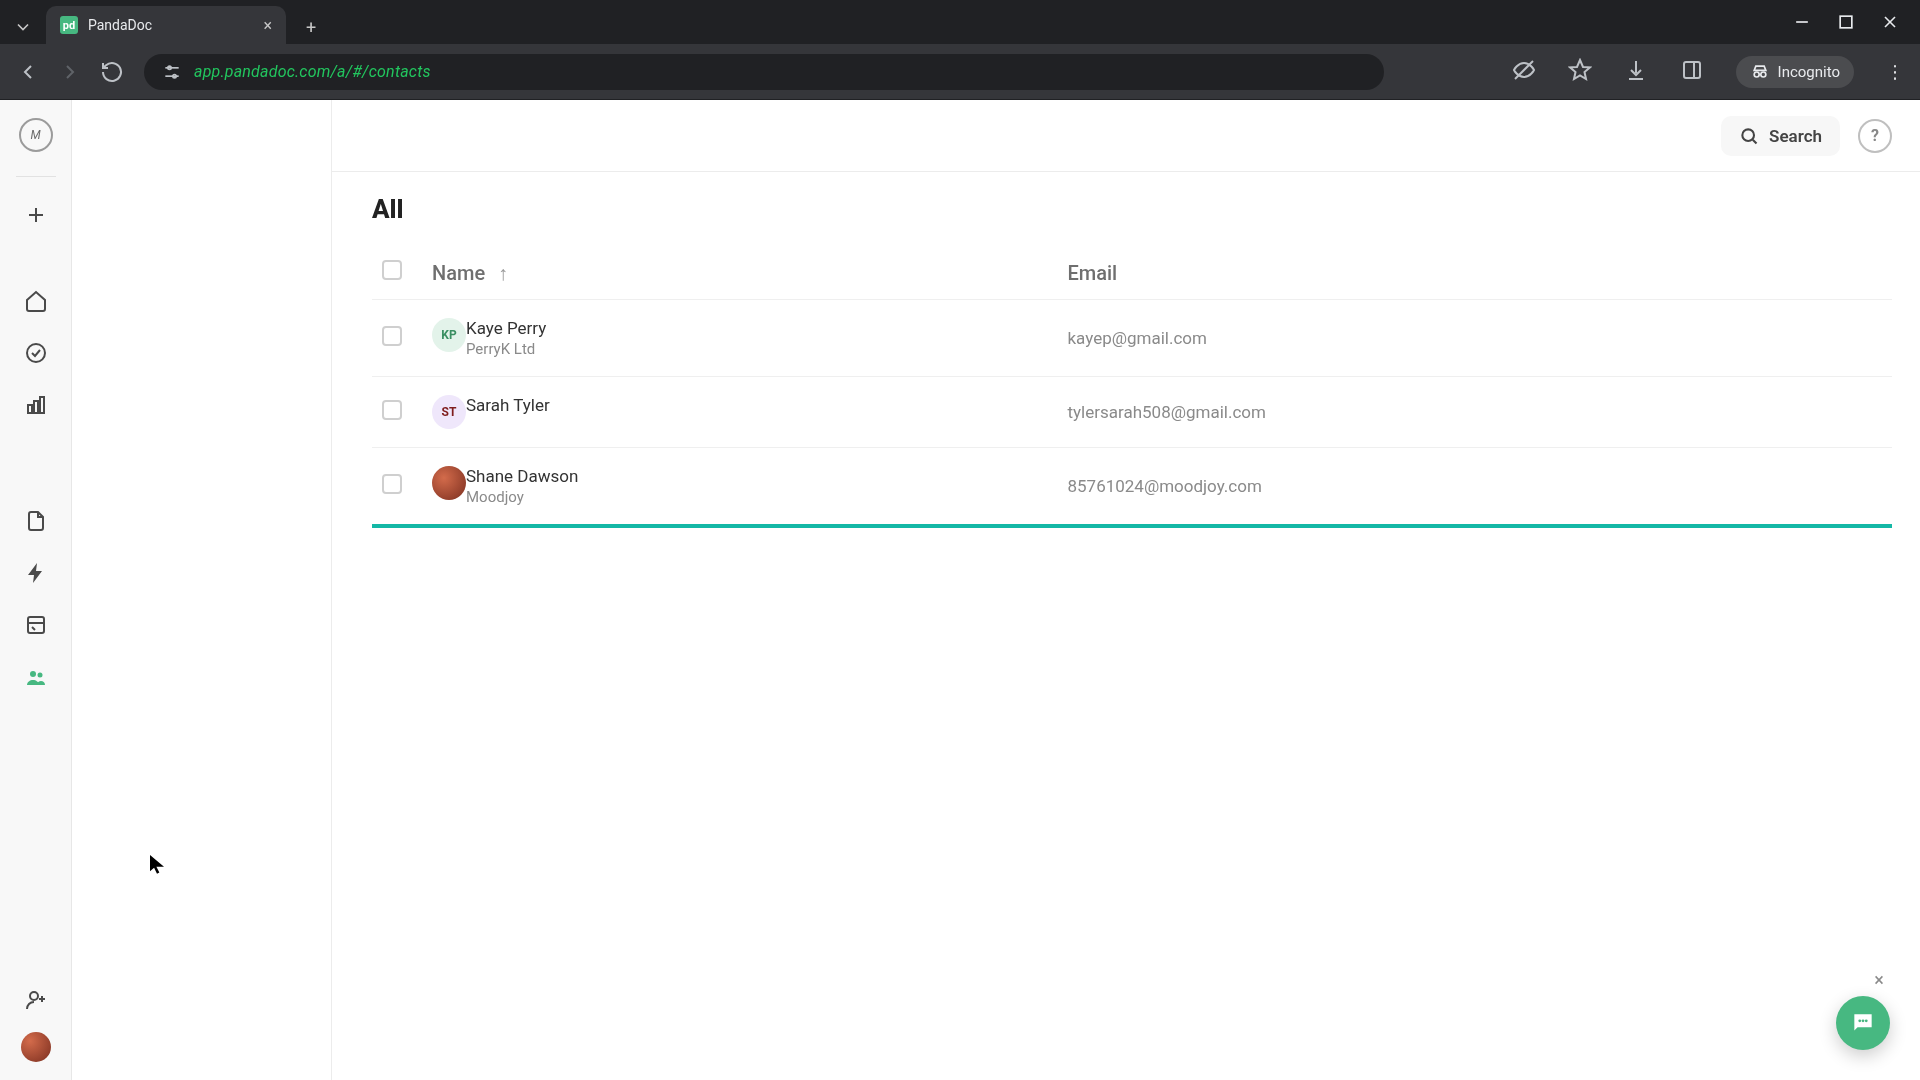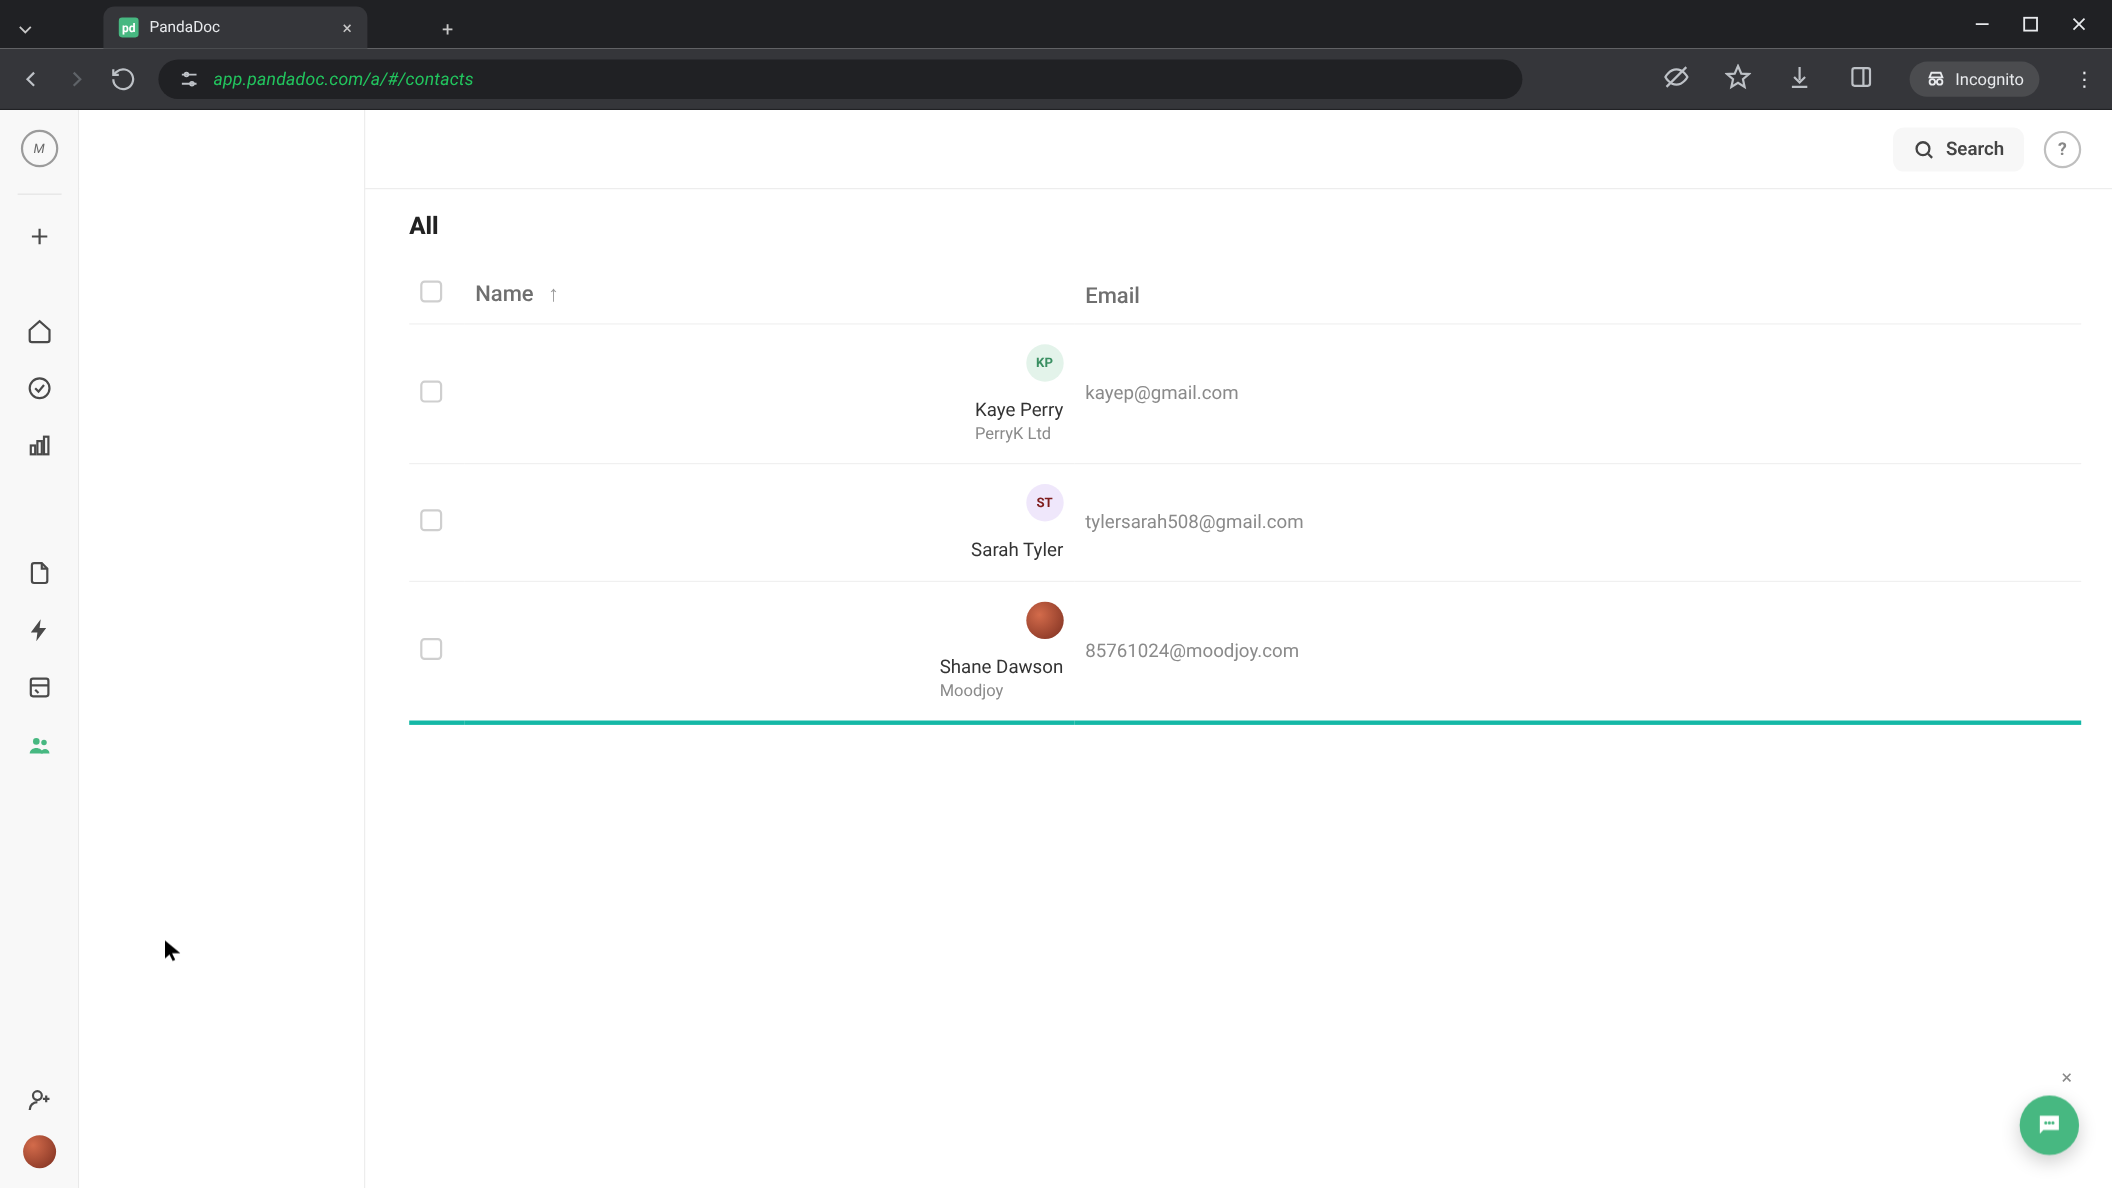--- a/index.html
+++ b/index.html
@@ -1,19 +1,19 @@
 <!DOCTYPE html>
 <html><head>
 <meta charset="utf-8">
 <style>
   * { box-sizing: border-box; margin: 0; padding: 0; font-family: -apple-system, BlinkMacSystemFont, "Segoe UI", Roboto, Helvetica, Arial, sans-serif; }
   body { width: 1920px; height: 1080px; overflow: hidden; background: #fff; }
 
   
-  .chrome-top { height: 44px; background: #202124; display: flex; align-items: flex-end; padding-left: 6px; gap: 48px; }
+  .chrome-top { height: 44px; background: #202124; display: flex; align-items: flex-end; padding-left: 6px; }
   .tab-dropdown { width: 34px; height: 34px; border-radius: 8px; display:flex; align-items:center; justify-content:center; color:#c7c7c7; margin-right:6px;}
   .tab { display:flex; align-items:center; gap:10px; height:38px; background:#35363a; color:#e8eaed; padding:0 14px; border-radius:10px 10px 0 0; min-width:240px; font-size:14px; position:relative;}
   .tab .favicon { width:18px; height:18px; background:#47b881; border-radius:3px; display:flex; align-items:center; justify-content:center; font-size:11px; color:#fff; font-weight:700;}
   .tab .close { margin-left:auto; color:#c7c7c7; font-size:16px; cursor:pointer;}
   .new-tab { width:34px; height:34px; display:flex; align-items:center; justify-content:center; color:#c7c7c7; font-size:18px; margin-left:8px;}
   .window-controls { margin-left:auto; display:flex; gap:24px; padding-right:20px; color:#e8eaed; align-items:center; height:100%; font-size:14px;}
 
   .chrome-addr { height:56px; background:#35363a; display:flex; align-items:center; padding:0 14px; gap:14px; color:#e8eaed; border-bottom:1px solid #202124;}
   .nav-btn { width:28px; height:28px; display:flex; align-items:center; justify-content:center; color:#bdc1c6; }
   .nav-btn.disabled{color:#5f6368;}
@@ -48,30 +48,30 @@
   .main { flex:1; display:flex; flex-direction:column;}
   .topbar { height:72px; display:flex; align-items:center; padding:0 28px; border-bottom:1px solid #ececec;}
   .topbar .title-wrap { display:flex; align-items:center; gap:14px;}
   .title-icon { width:40px; height:40px; border-radius:8px; background:#eaf7f0; display:flex; align-items:center; justify-content:center; color:#47b881;}
   .page-title { font-size:22px; font-weight:800; color:#222;}
   .topbar .right { margin-left:auto; display:flex; align-items:center; gap:18px;}
   .search-pill { display:flex; align-items:center; gap:10px; background:#f7f7f7; padding:10px 18px; border-radius:10px; color:#444; font-weight:600; font-size:17px;}
   .help { width:34px; height:34px; border:2px solid #bfbfbf; border-radius:50%; display:flex; align-items:center; justify-content:center; color:#888; font-weight:700;}
 
   .content { padding:22px 28px 0 40px;}
-  .section-title { font-size:22px; font-weight:800; color:#222; margin-bottom:22px;}
+  .section-title { font-size:26px; font-weight:800; color:#222; margin-bottom:22px;}
 
   table.contacts { width:100%; border-collapse:collapse;}
   .contacts th { text-align:left; font-weight:500; color:#6f6f6f; font-size:20px; padding:14px 10px;}
   .contacts th.chk, .contacts td.chk { width:50px;}
   .contacts td { padding:18px 10px; border-top:1px solid #efefef; vertical-align:middle;}
   .contacts tr:last-child td { border-bottom:4px solid #14b8a6;}
   .chkbox { width:20px; height:20px; border:2px solid #cfcfcf; border-radius:4px; display:inline-block;}
   .sort-arrow { margin-left:8px; color:#9a9a9a;}
-  .name-cell { display:flex; align-items:flex-end; gap:16px;flex-direction:column;}
+  .name-cell { display:flex; align-items:flex-start; }
   .avatar { width:34px; height:34px; border-radius:50%; display:flex; align-items:center; justify-content:center; font-size:12px; font-weight:700;}
   .avatar.kp { background:#e3f3ea; color:#3a8f62;}
   .avatar.st { background:#efe7fb; color:#7f1d1d;}
   .avatar.img { background:radial-gradient(circle at 35% 35%, #d36b4b, #7b2e1f);}
   .name-primary { font-size:17px; color:#333;}
   .name-secondary { font-size:15px; color:#8a8a8a; margin-top:2px;}
   .email-cell { color:#8a8a8a; font-size:17px;}
 
   
   .chat-fab { position:fixed; right:30px; bottom:30px; width:54px; height:54px; border-radius:50%; background:#47b881; display:flex; align-items:center; justify-content:center; color:#fff; box-shadow:0 6px 18px rgba(0,0,0,.2);}

